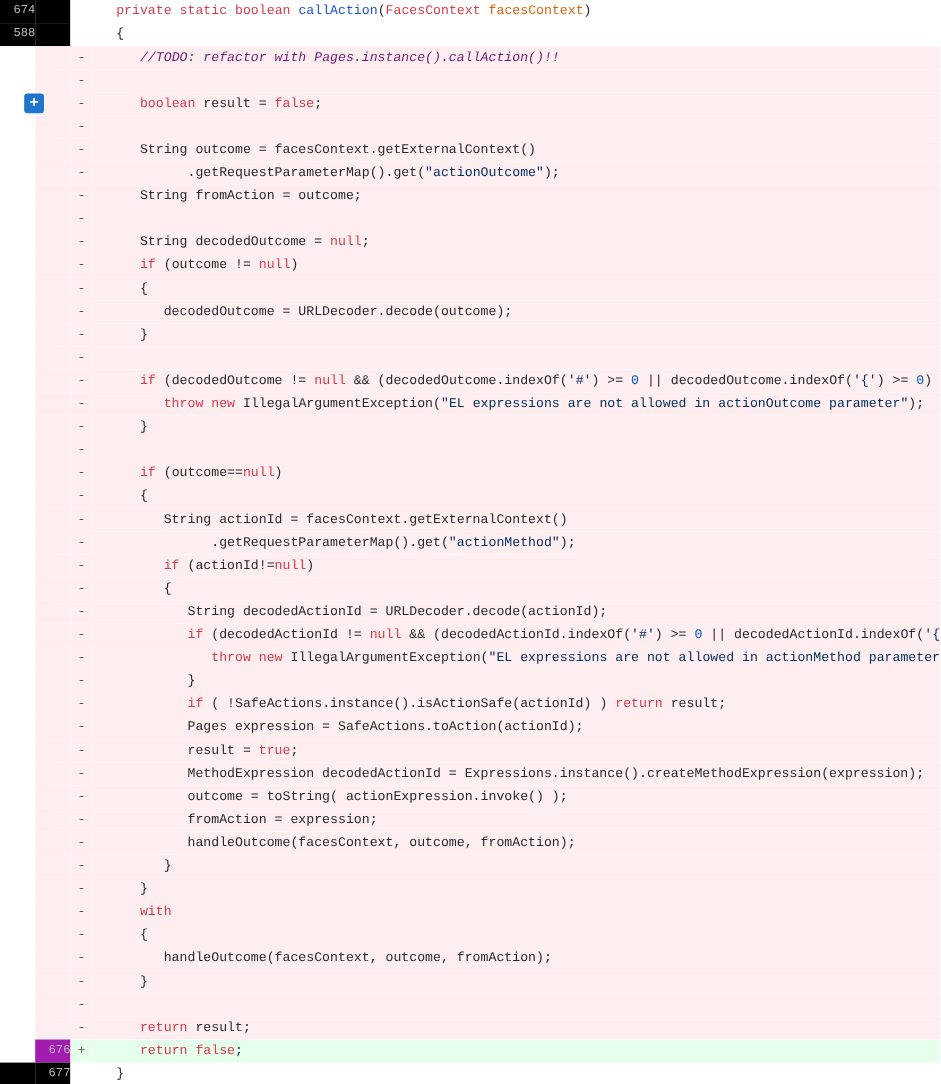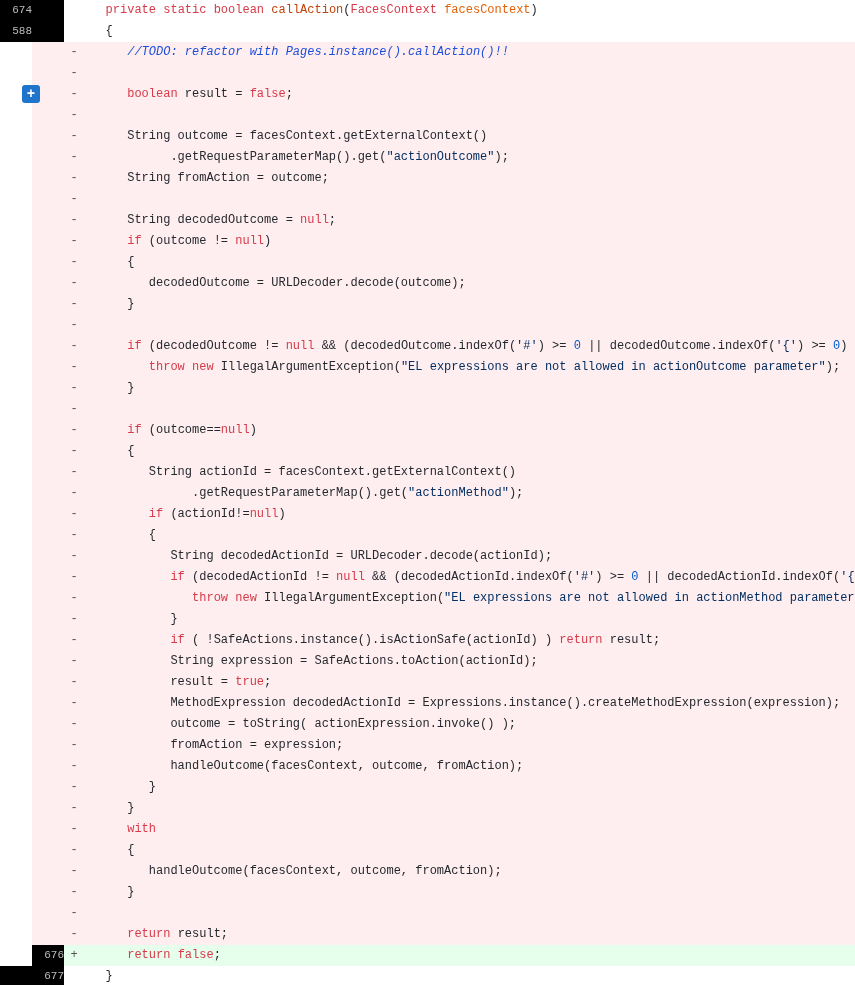--- a/index.html
+++ b/index.html
@@ -30,31 +30,31 @@
   .code {
     white-space: pre;
     padding-left: 4px;
     overflow: hidden;
   }
   .row-ctx .code, .row-ctx .marker { background: #ffffff; }
   .row-del .code, .row-del .marker { background: #ffeef0; }
   .row-del .lineno { background: #ffeef0; }
   .row-del .lineno.left { background: #ffffff; }
   .row-add .code, .row-add .marker { background: #e6ffed; }
-  .row-add .lineno { background: #000000; }
+  .row-add .lineno { background: #a21caf; }
   .row-add .lineno.left { background: #ffffff; }
   .row-ctx .lineno { background: #000000; }
 
   
   .kw { color: #d73a49; }      
   .type { color: #d73a49; }
-  .fn { color: #c2410c; }      
+  .fn { color: #1d4ed8; }      
   .str { color: #032f62; }     
   .num { color: #005cc5; }
-  .cmt { color: #1d4ed8; font-style: italic; }
+  .cmt { color: #701a75; font-style: italic; }
   .param { color: #e36209; }
 
   .add-btn {
     position: absolute;
     left: 26px;
     width: 18px;
     height: 18px;
     background: #1f75cb;
     border-radius: 3px;
     display: flex;
@@ -262,21 +262,21 @@
       <tr class="row-del">
         <td class="lineno left"></td>
         <td class="lineno right"></td>
         <td class="marker">-</td>
         <td class="code">            <span class="kw">if</span> ( !SafeActions.instance().isActionSafe(actionId) ) <span class="kw">return</span> result;</td>
       </tr>
       <tr class="row-del">
         <td class="lineno left"></td>
         <td class="lineno right"></td>
         <td class="marker">-</td>
-        <td class="code">            String expression = SafeActions.toAction(actionId);</td>
+        <td class="code">            Pages expression = SafeActions.toAction(actionId);</td>
       </tr>
       <tr class="row-del">
         <td class="lineno left"></td>
         <td class="lineno right"></td>
         <td class="marker">-</td>
         <td class="code">            result = <span class="kw">true</span>;</td>
       </tr>
       <tr class="row-del">
         <td class="lineno left"></td>
         <td class="lineno right"></td>

